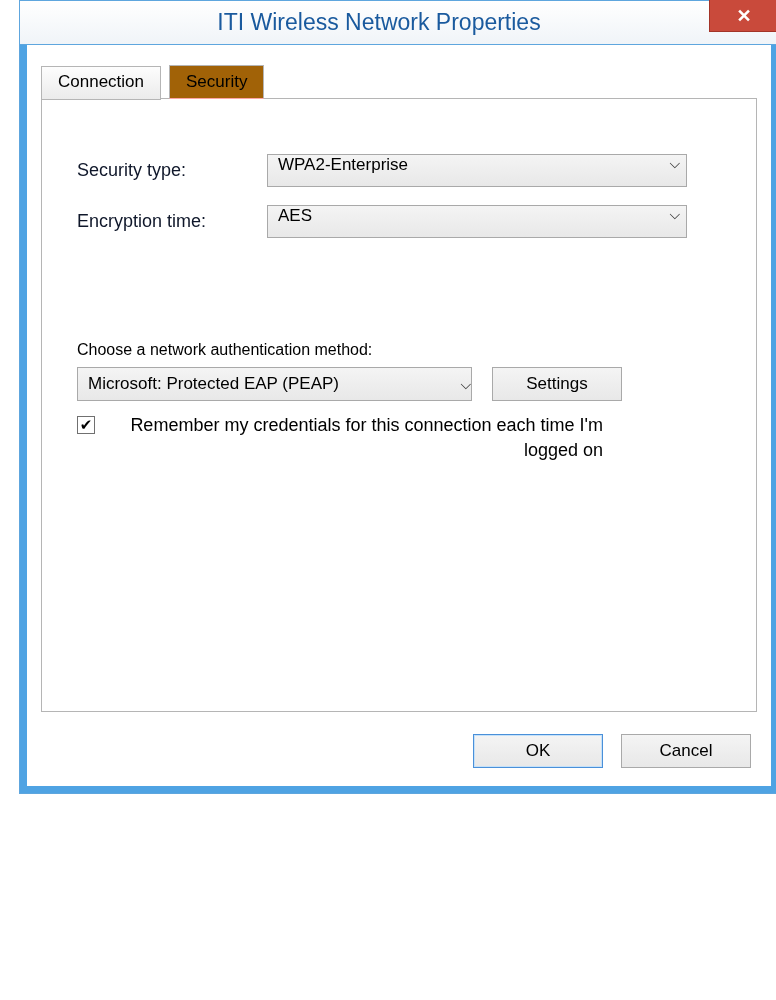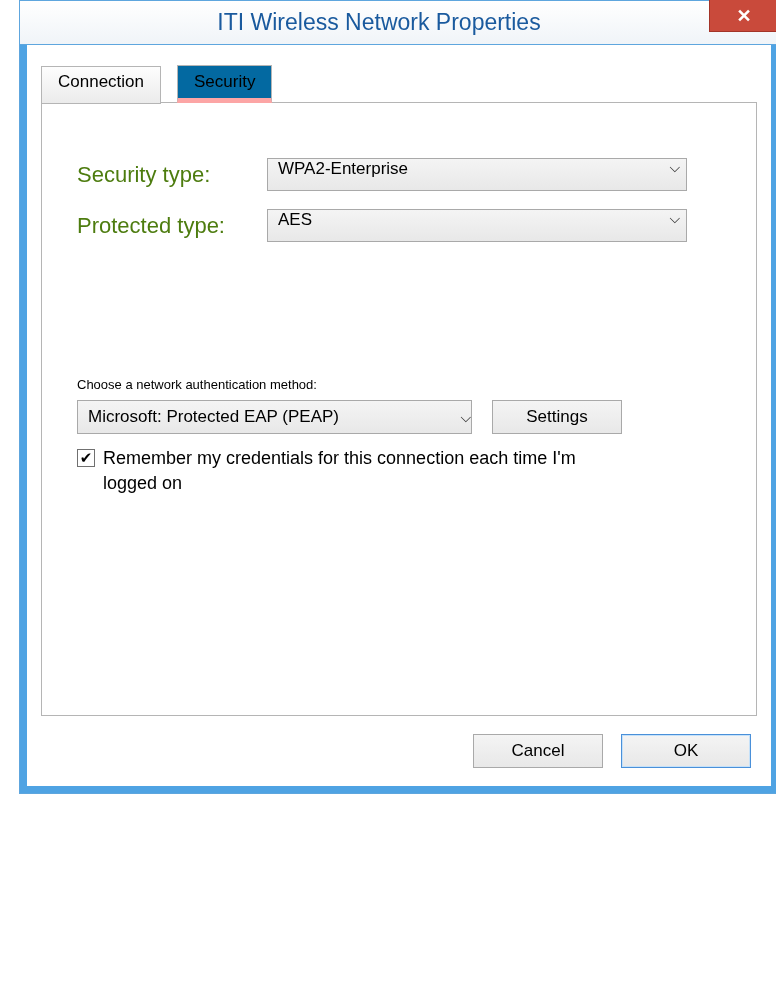--- a/index.html
+++ b/index.html
@@ -75,71 +75,70 @@
       gap: 0;
       position: relative;
       z-index: 2;
     }
     .tab {
       padding: 5px 16px 5px 16px;
       border: 1px solid #b5b5b5;
       background: linear-gradient(180deg, #fdfdfd 0%, #ebebeb 100%);
       font-size: 17px;
       cursor: pointer;
-      margin-right: 16px;
+      margin-right: 8px;
       position: relative;
       top: 1px;
     }
     .tab.active {
-      background: #0369a1;
-      border-bottom: 5px solid #fca5a5;
+      background: #a16207;
+      border-bottom: 1px solid #fca5a5;
       z-index: 3;
       top: 0;
       padding-top: 6px;
       padding-bottom: 6px;
     }
     .tab-panel {
       border: 1px solid #b5b5b5;
       background: #fff;
       height: calc(100% - 35px);
       padding: 55px 35px 30px 35px;
       position: relative;
       top: -1px;
     }
     .form-row {
       display: flex;
       align-items: center;
       margin-bottom: 18px;
     }
     .form-label {
       width: 190px;
-      font-size: 22px;
-      color: #4d7c0f;
+      font-size: 18px;
+      color: #0f172a;
     }
     .dropdown {
       flex: 1;
       height: 33px;
       border: 1px solid #a9a9a9;
       background: linear-gradient(180deg, #f4f4f4 0%, #e8e8e8 100%);
       display: flex;
       justify-content: space-between;
       padding: 0 6px 0 10px;
       font-size: 17px;
       cursor: pointer;
       max-width: 420px;
     }
     .dropdown-chevron {
       font-size: 14px;
       color: #333;
     }
     .section-gap { height: 85px; }
     .auth-label {
-      font-size: 13px;
+      font-size: 16px;
       margin-bottom: 8px;
-      margin-top: 32px;
     }
     .auth-row {
       display: flex;
       align-items: center;
       gap: 20px;
       margin-bottom: 12px;
     }
     .auth-dropdown {
       width: 395px;
       height: 34px;
@@ -180,20 +179,21 @@
       justify-content: center;
       font-size: 15px;
       margin-top: 3px;
       cursor: pointer;
       flex-shrink: 0;
     }
     .checkbox-label {
       font-size: 18px;
       line-height: 1.4;
       max-width: 500px;
+      text-align: right;
     }
     .advanced-btn {
       position: absolute;
       left: 35px;
       bottom: 160px;
       height: 38px;
       width: 200px;
     }
     .dialog-buttons {
       position: absolute;
@@ -228,21 +228,21 @@
       </div>
       <div class="tab-panel">
         <div class="form-row">
           <div class="form-label">Security type:</div>
           <div class="dropdown">
             <span>WPA2-Enterprise</span>
             <span class="dropdown-chevron">⌵</span>
           </div>
         </div>
         <div class="form-row">
-          <div class="form-label">Protected type:</div>
+          <div class="form-label">Encryption time:</div>
           <div class="dropdown">
             <span>AES</span>
             <span class="dropdown-chevron">⌵</span>
           </div>
         </div>
 
         <div class="section-gap"></div>
 
         <div class="auth-label">Choose a network authentication method:</div>
         <div class="auth-row">
@@ -257,17 +257,17 @@
           <div class="checkbox">
             <span>✔</span>
           </div>
           <div class="checkbox-label">Remember my credentials for this connection each time I'm logged on</div>
         </div>
 
       </div>
     </div>
 
     <div class="dialog-buttons">
+      <div class="btn primary">OK</div>
       <div class="btn">Cancel</div>
-      <div class="btn primary">OK</div>
     </div>
   </div>
 </div>
 
 </body></html>

